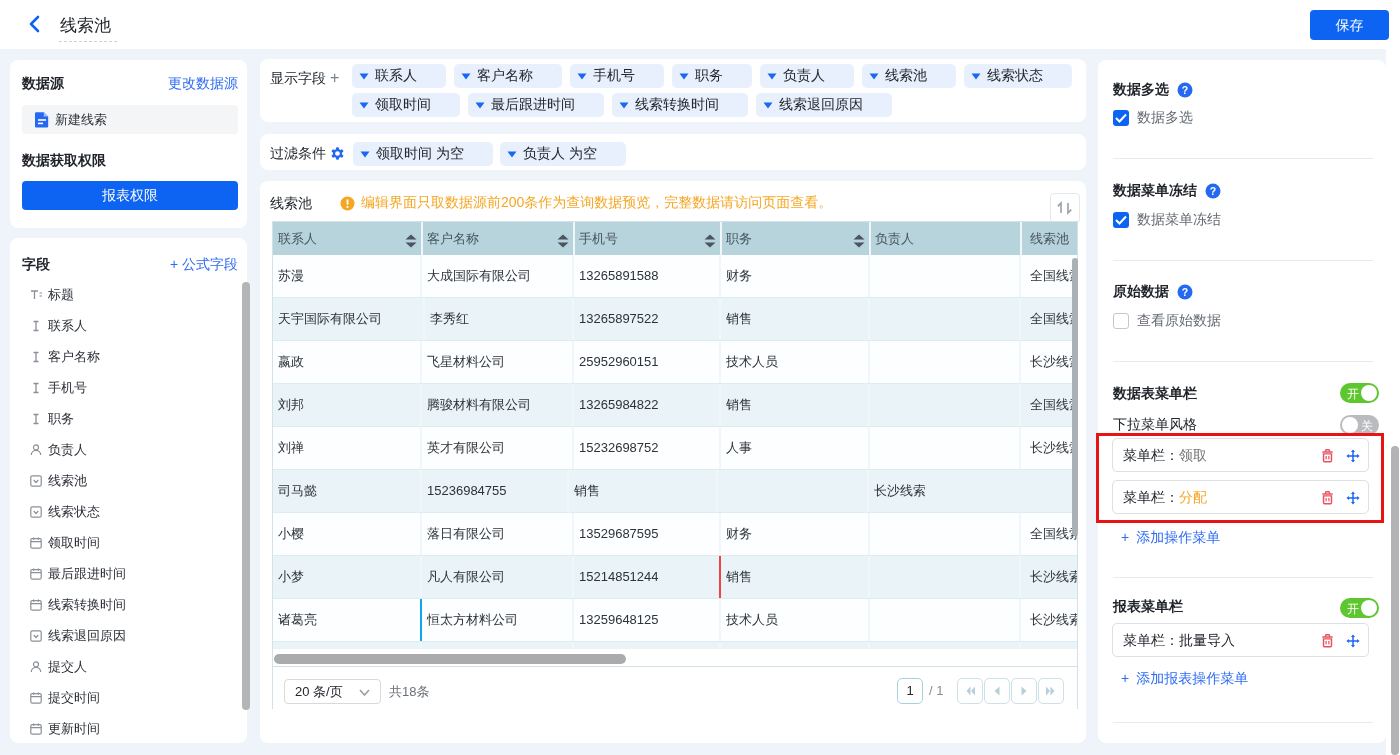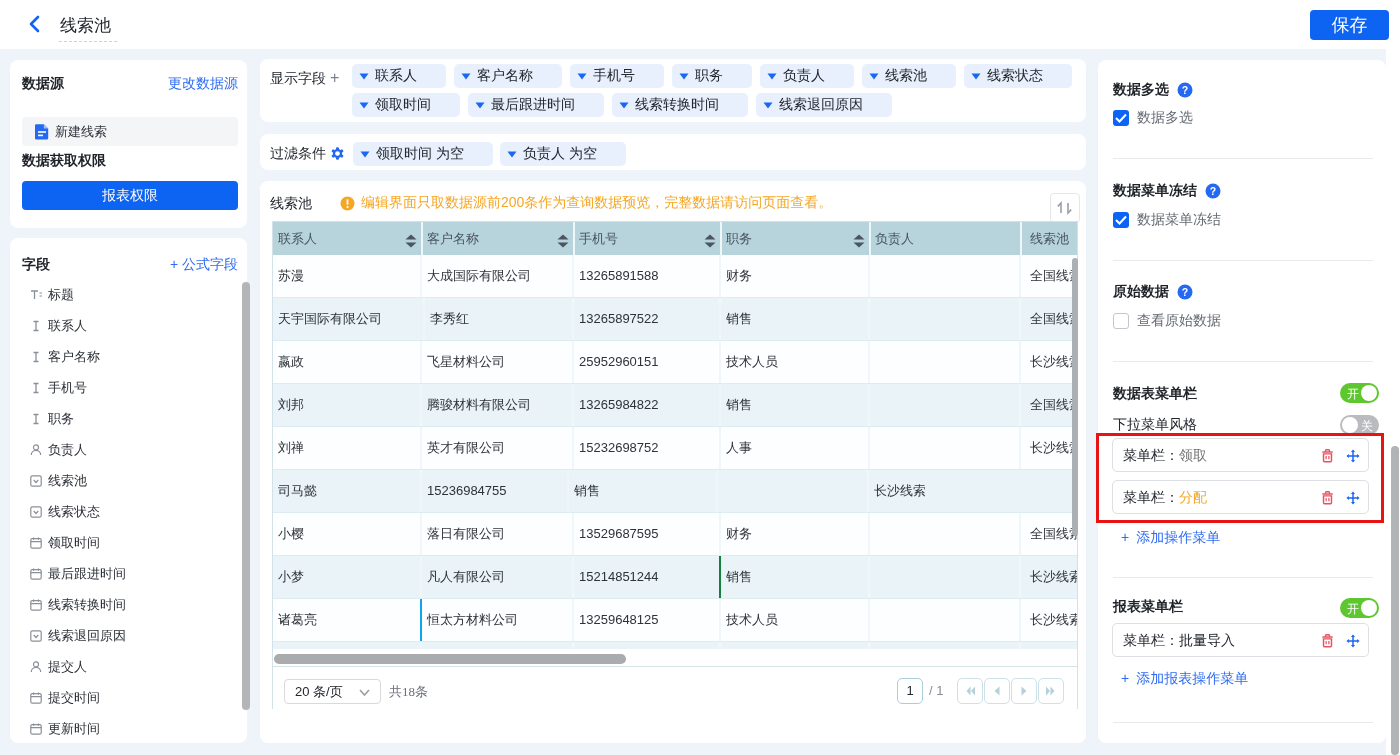--- a/index.html
+++ b/index.html
@@ -4,28 +4,28 @@
 <style>
 * { margin:0; padding:0; box-sizing:border-box; }
 html,body { width:1400px; height:755px; overflow:hidden; }
 body { font-family:"Liberation Sans", sans-serif; background:#eff3fa; position:relative; font-size:14px; color:#333; }
 .card { position:absolute; background:#fff; border-radius:8px; }
 
 #hdr { position:absolute; left:0; top:0; width:1400px; height:49px; background:#fff; }
 #back { position:absolute; left:26px; top:15px; width:18px; height:18px; }
 #title { position:absolute; left:60px; top:14px; font-size:17px; color:#23272e; }
 #title-dash { position:absolute; left:59px; top:41px; width:58px; border-top:1px dashed #ccd2da; }
-#savebtn { position:absolute; left:1310px; top:10px; width:79px; height:30px; background:#0d63f2; color:#fff; border-radius:4px; text-align:center; line-height:30px; font-size:18px; }
+#savebtn { position:absolute; left:1310px; top:10px; width:79px; height:30px; background:#0d63f2; color:#fff; border-radius:4px; text-align:center; line-height:30px; font-size:14px; }
 
 #lcard1 { left:10px; top:60px; width:237px; height:168px; }
 #lcard2 { left:10px; top:238px; width:237px; height:505px; }
 .sec-title { font-weight:bold; font-size:14px; color:#1f2329; }
 #src-title { position:absolute; left:22px; top:75px; }
 #src-change { position:absolute; left:0; top:75px; width:238px; text-align:right; color:#2e6bf2; font-size:14px; }
-#src-item { position:absolute; left:22px; top:105px; width:216px; height:29px; background:#f4f5f7; border-radius:4px; line-height:29px; font-size:13px; color:#2b2f36;margin-top:12px; }
+#src-item { position:absolute; left:22px; top:105px; width:216px; height:29px; background:#f4f5f7; border-radius:4px; line-height:29px; font-size:13px; color:#2b2f36; }
 #src-item svg { position:absolute; left:12px; top:6px; }
 #src-item span { margin-left:33px; }
 #perm-title { position:absolute; left:22px; top:152px; }
 #perm-btn { position:absolute; left:22px; top:181px; width:216px; height:29px; background:#0d63f2; border-radius:4px; color:#fff; text-align:center; line-height:29px; font-size:14px; }
 #fld-title { position:absolute; left:22px; top:256px; }
 #fld-add { position:absolute; left:0; top:256px; width:238px; text-align:right; color:#2e6bf2; font-size:14px; }
 #fld-list { position:absolute; left:29px; top:279px; }
 .fld-row { height:31px; display:flex; align-items:center; font-size:13px; color:#2b2f36; }
 .fld-row svg { margin-right:5px; }
 
@@ -55,21 +55,21 @@
 #tbody { position:absolute; left:0; top:33px; width:804px; height:394px; overflow:hidden; }
 .trow { display:flex; height:43px; border-bottom:1px solid #dcecf0; }
 .trow.odd { background:#fcfeff; }
 .trow.even { background:#e9f3f8; }
 .td { font-size:13px; color:#2e3338; line-height:42px; padding-left:5px; overflow:hidden; white-space:nowrap; }
 #hscroll { position:absolute; left:1px; top:432px; width:352px; height:10px; background:#a9abad; border-radius:5px; }
 #vscroll { position:absolute; left:799px; top:36px; width:6px; height:278px; background:#abb0b5; border-radius:3px; }
 #pager { position:absolute; left:0; top:444px; width:804px; height:43px; border-top:1px solid #d3e2e8; background:#fff; }
 #psel { position:absolute; left:11px; top:12px; width:97px; height:25px; border:1px solid #d9d9d9; border-radius:4px; font-size:13px; color:#23272e; line-height:23px; padding-left:10px; }
 #psel svg { position:absolute; right:9px; top:6px; }
-#ptotal { position:absolute; left:116px; top:12px; line-height:25px; font-size:13px; color:#6b7077;font-family:Liberation Serif, serif; }
+#ptotal { position:absolute; left:116px; top:12px; line-height:25px; font-size:13px; color:#6b7077; }
 #pnum { position:absolute; left:624px; top:11px; width:26px; height:26px; border:1px solid #a8cfdd; border-radius:5px; text-align:center; line-height:24px; font-size:13px; color:#23272e; }
 #pslash { position:absolute; left:656px; top:11px; line-height:26px; font-size:13px; color:#888e96; }
 .pbtn { position:absolute; top:11px; width:26px; height:26px; border:1px solid #cde1e8; border-radius:5px; }
 .pbtn svg { position:absolute; left:5px; top:5px; }
 
 #rcard { left:1098px; top:60px; width:288px; height:683px; }
 .rtitle { position:absolute; left:1113px; font-weight:bold; font-size:14px; color:#1f2329; display:flex; align-items:center; }
 .rtitle svg { margin-left:8px; }
 .rdiv { position:absolute; left:1113px; width:260px; border-top:1px solid #e8eaed; }
 .chk { position:absolute; left:1113px; display:flex; align-items:center; font-size:14px; color:#646a73; }
@@ -366,21 +366,21 @@
         <div class="td" style="width:149px;border-right:2px solid #f0f7f9">小樱</div>
         <div class="td" style="width:152px;border-right:2px solid #f0f7f9">落日有限公司</div>
         <div class="td" style="width:147px;border-right:2px solid #f0f7f9">13529687595</div>
         <div class="td" style="width:149px;border-right:2px solid #f0f7f9">财务</div>
         <div class="td" style="width:151px;border-right:2px solid #f0f7f9"></div>
         <div class="td" style="width:56px;border-right:none">全国线索</div>
       </div>
       <div class="trow even">
         <div class="td" style="width:149px;border-right:2px solid #f0f7f9">小梦</div>
         <div class="td" style="width:152px;border-right:2px solid #f0f7f9">凡人有限公司</div>
-        <div class="td" style="width:147px;border-right:2px solid #15803d">15214851244</div>
+        <div class="td" style="width:147px;border-right:2px solid #ef4444">15214851244</div>
         <div class="td" style="width:149px;border-right:2px solid #f0f7f9">销售</div>
         <div class="td" style="width:151px;border-right:2px solid #f0f7f9"></div>
         <div class="td" style="width:56px;border-right:none">长沙线索</div>
       </div>
       <div class="trow odd">
         <div class="td" style="width:149px;border-right:2px solid #0ea5e9">诸葛亮</div>
         <div class="td" style="width:152px;border-right:2px solid #f0f7f9">恒太方材料公司</div>
         <div class="td" style="width:147px;border-right:2px solid #f0f7f9">13259648125</div>
         <div class="td" style="width:149px;border-right:2px solid #f0f7f9">技术人员</div>
         <div class="td" style="width:151px;border-right:2px solid #f0f7f9"></div>

